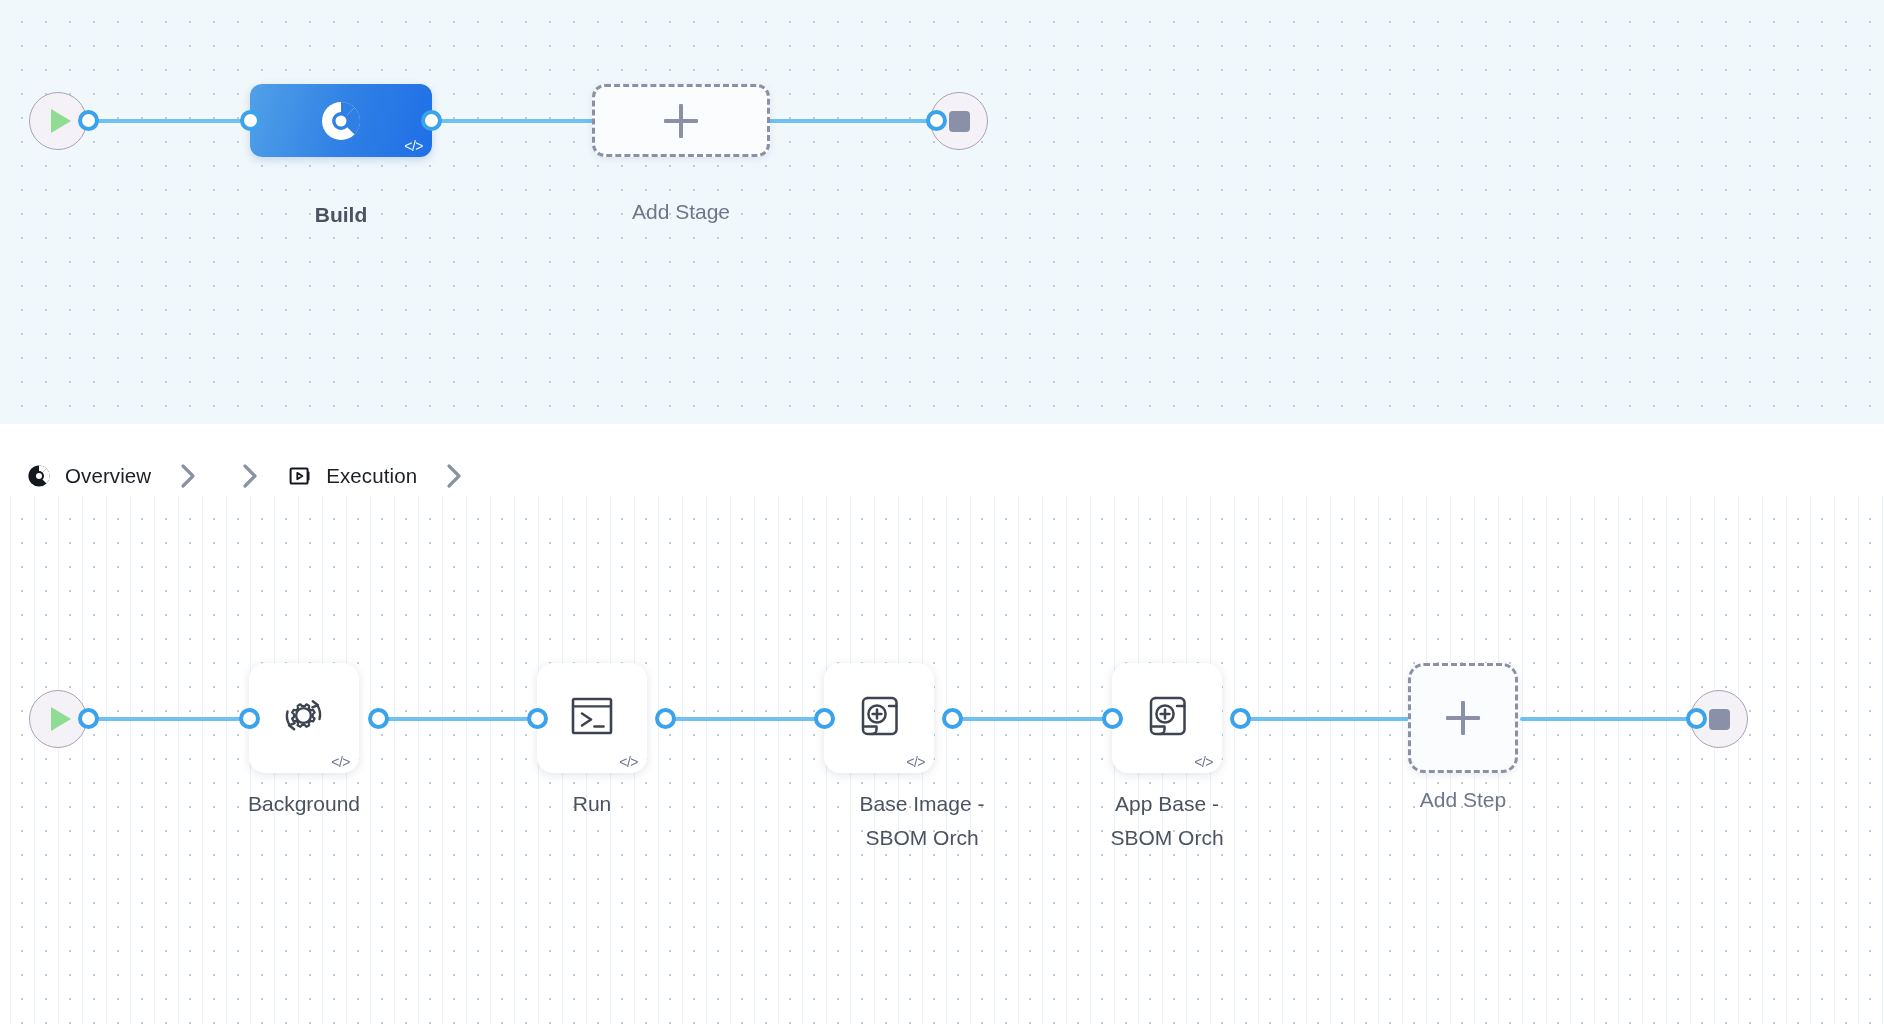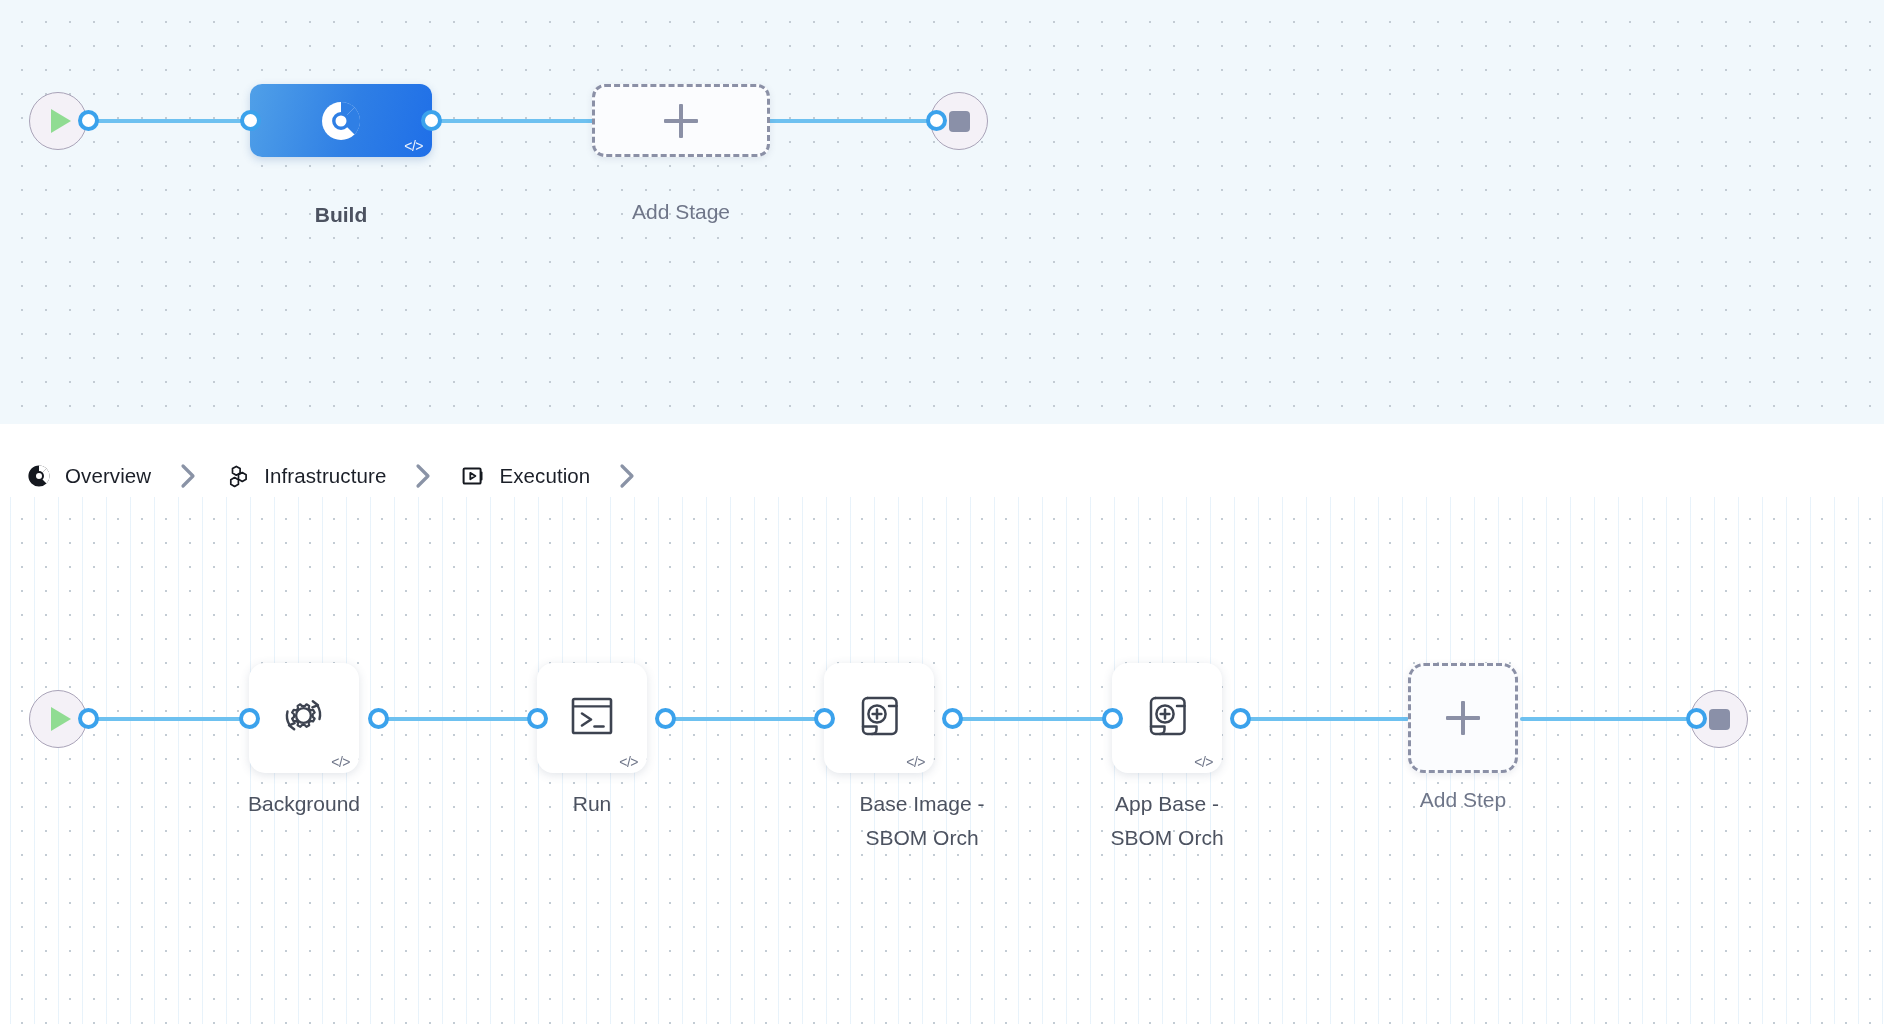--- a/index.html
+++ b/index.html
@@ -190,30 +190,20 @@
       </svg>
       <span class="tab-label">Overview</span>
     </div>
 
     <div class="tab-sep">
       <svg viewBox="0 0 20 28">
         <path d="M5 4 L15 14 L5 24" fill="none" stroke="#8a93a6" stroke-width="3.2" stroke-linecap="round" stroke-linejoin="round"></path>
       </svg>
     </div>
 
-    <div class="tab">
-      <svg class="tab-icon" viewBox="0 0 26 26">
-        <g fill="none" stroke="#15181f" stroke-width="1.7" stroke-linejoin="round">
-          <path d="M11.3 3.4 L15.1 5.6 L15.1 10.0 L11.3 12.2 L7.5 10.0 L7.5 5.6 Z"></path>
-          <path d="M17.3 9.6 L21.1 11.8 L21.1 16.2 L17.3 18.4 L13.5 16.2 L13.5 11.8 Z"></path>
-          <path d="M9.6 14.6 L13.4 16.8 L13.4 21.2 L9.6 23.4 L5.8 21.2 L5.8 16.8 Z"></path>
-        </g>
-      </svg>
-      <span class="tab-label">Infrastructure</span>
-    </div>
 
     <div class="tab-sep">
       <svg viewBox="0 0 20 28">
         <path d="M5 4 L15 14 L5 24" fill="none" stroke="#8a93a6" stroke-width="3.2" stroke-linecap="round" stroke-linejoin="round"></path>
       </svg>
     </div>
 
     <div class="tab active">
       <svg class="tab-icon" viewBox="0 0 26 26">
         <rect x="3.6" y="5.4" width="17" height="15.2" rx="1.2" fill="none" stroke="#15181f" stroke-width="2"></rect>

